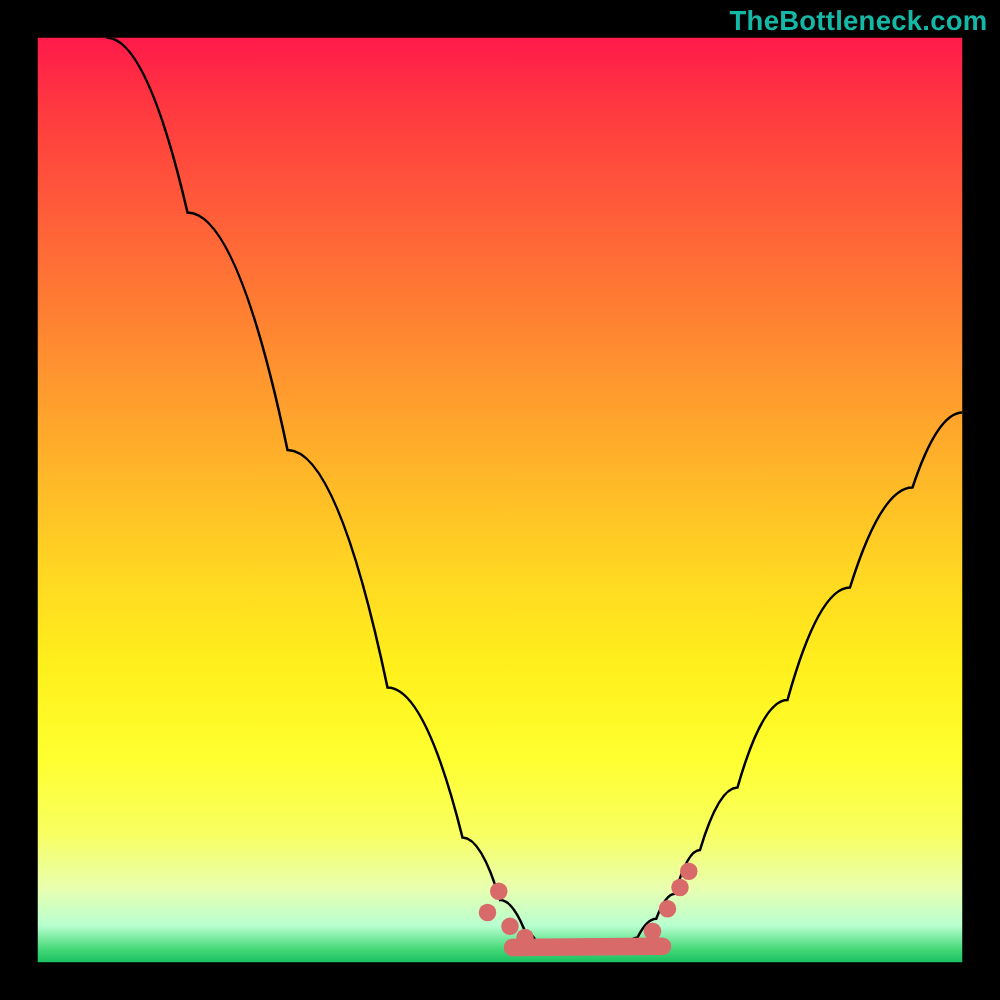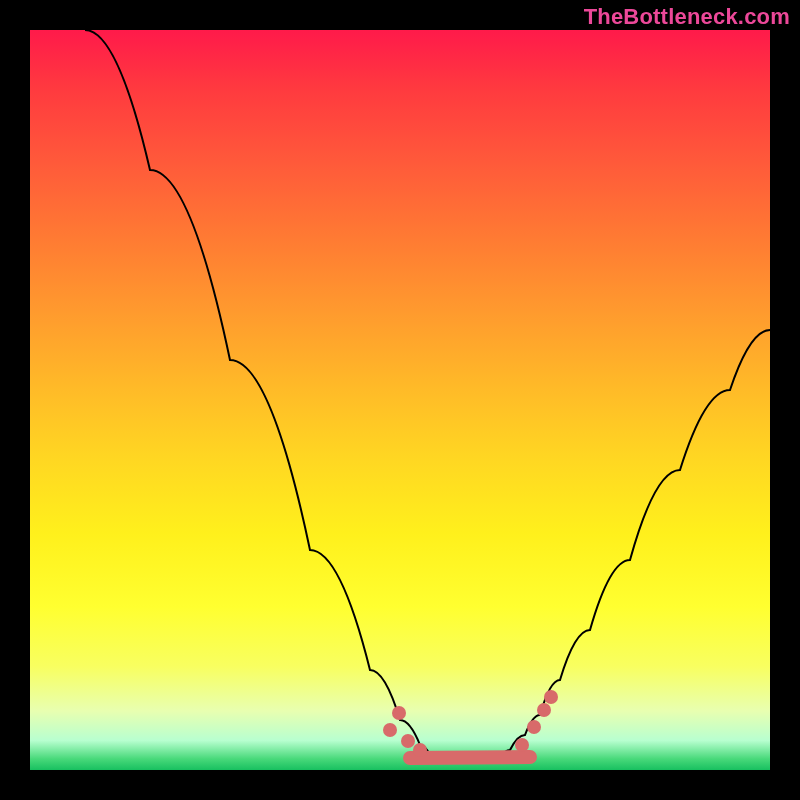--- a/index.html
+++ b/index.html
@@ -39,21 +39,21 @@
       #18c060 100%
     );
   }
   .watermark {
     position: absolute;
     top: 4px;
     right: 10px;
     font-family: Arial, Helvetica, sans-serif;
     font-size: 22px;
     font-weight: 600;
-    color: #ec4899;
+    color: #14b8a6;
     letter-spacing: 0.2px;
     user-select: none;
   }
   svg.curves {
     position: absolute;
     inset: 0;
     width: 740px;
     height: 740px;
     overflow: visible;
   }

